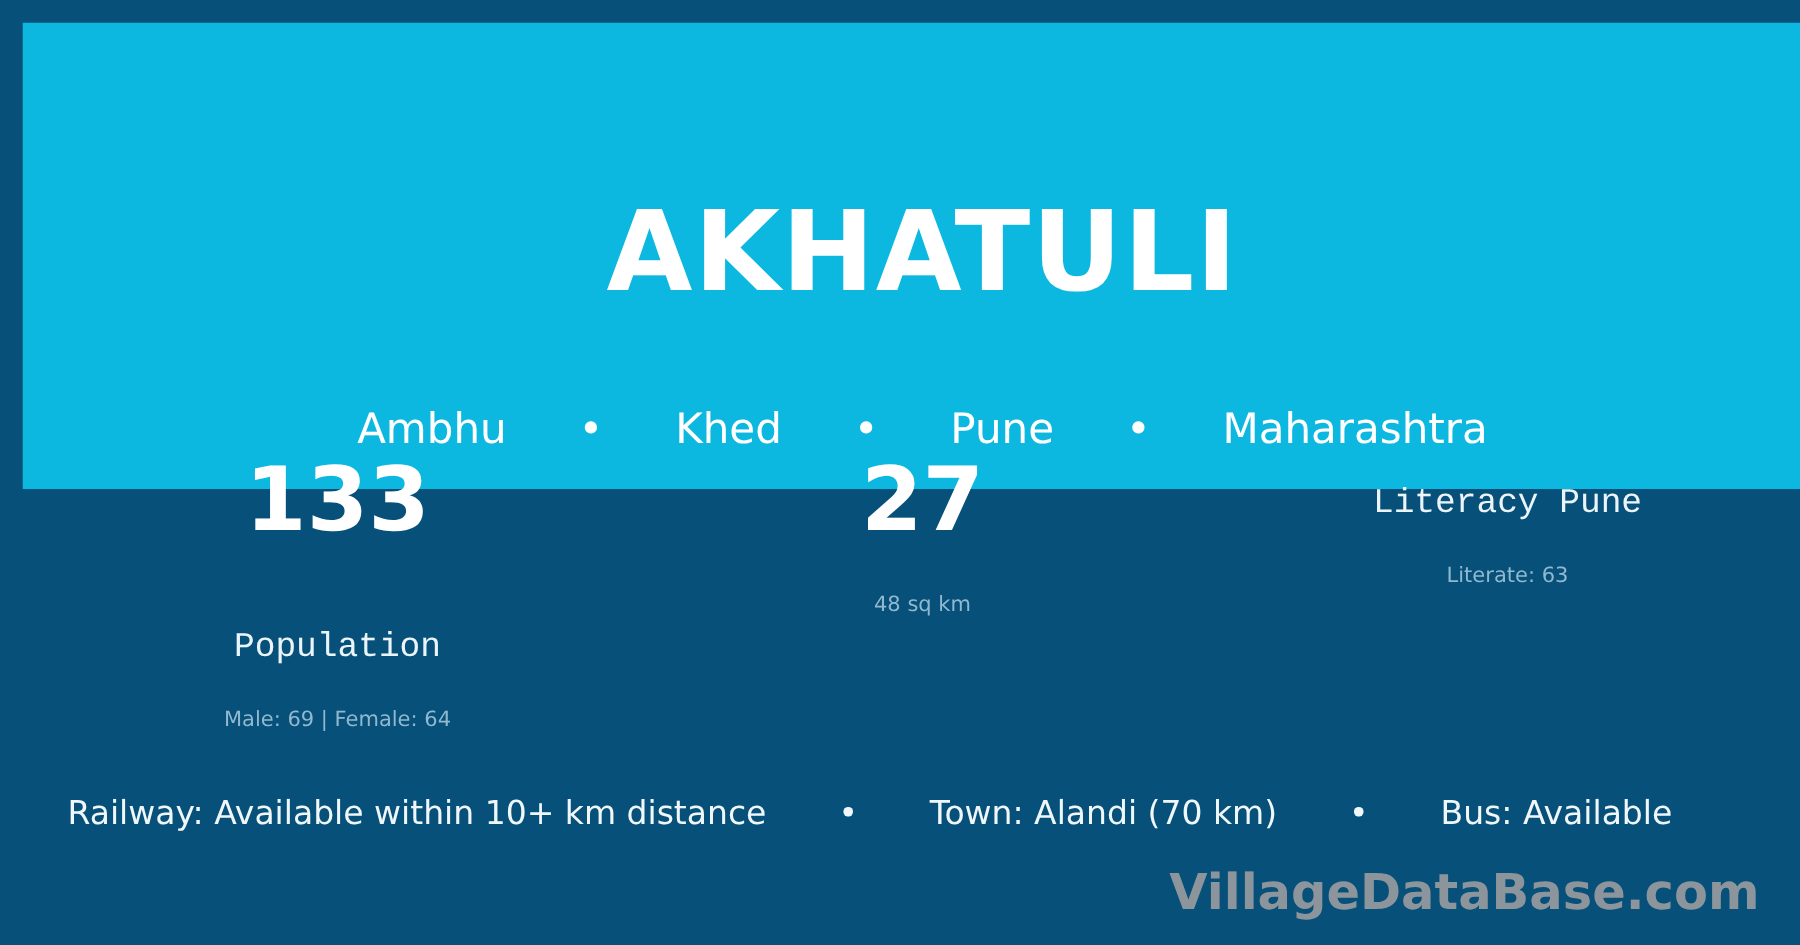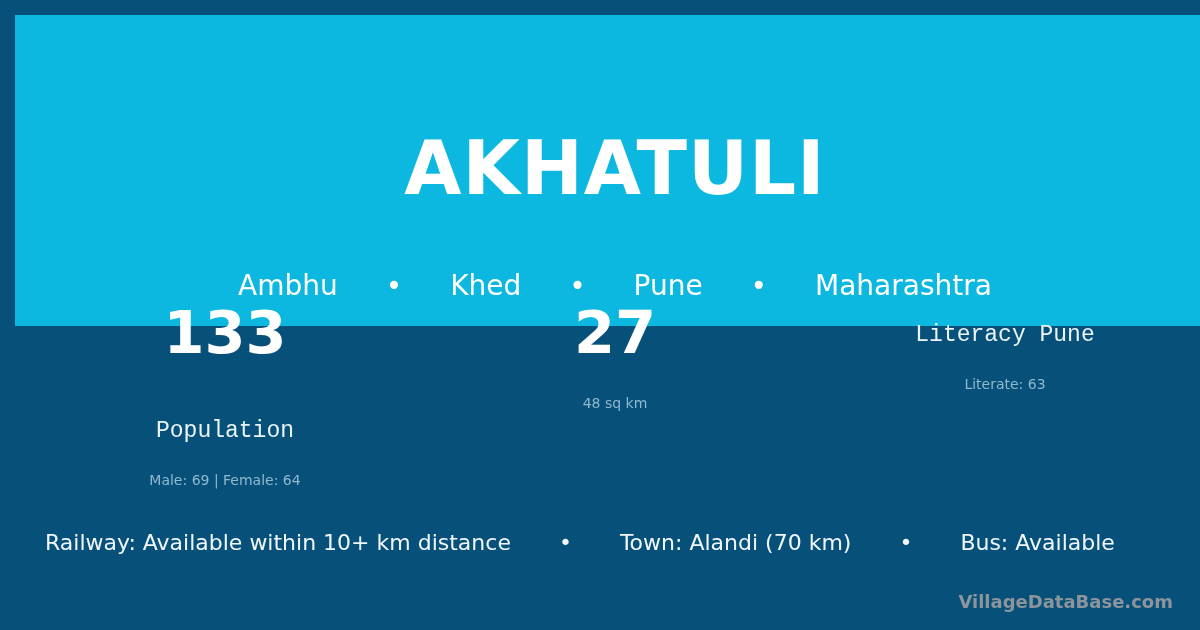--- a/index.html
+++ b/index.html
@@ -128,21 +128,21 @@
     display:inline-block;
     color:#f0f7fb;
   }
 
   
   .watermark {
     position:absolute;
     right:27px;
     bottom:19px;
     font-family:"DejaVu Sans", sans-serif;
-    font-size:18px;
+    font-size:33px;
     font-weight:bold;
     color:#8d959c;
     line-height:1;
     white-space:nowrap;
     z-index:6;
   }
 </style>
 </head>
 <body>
 

